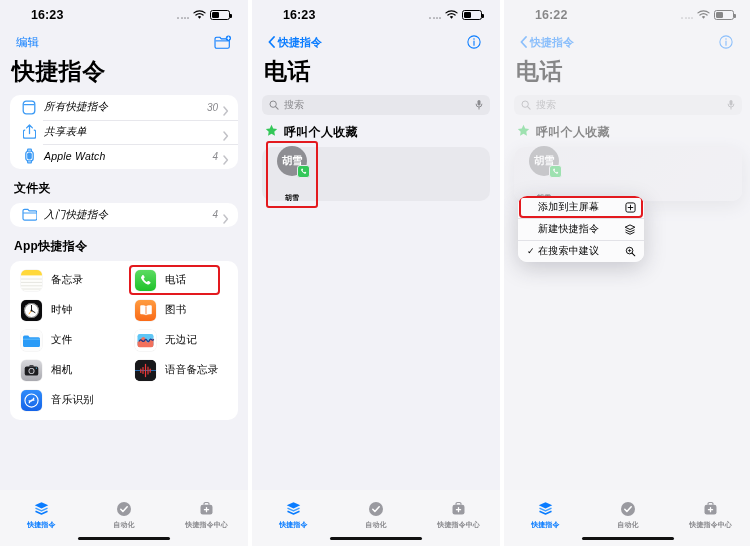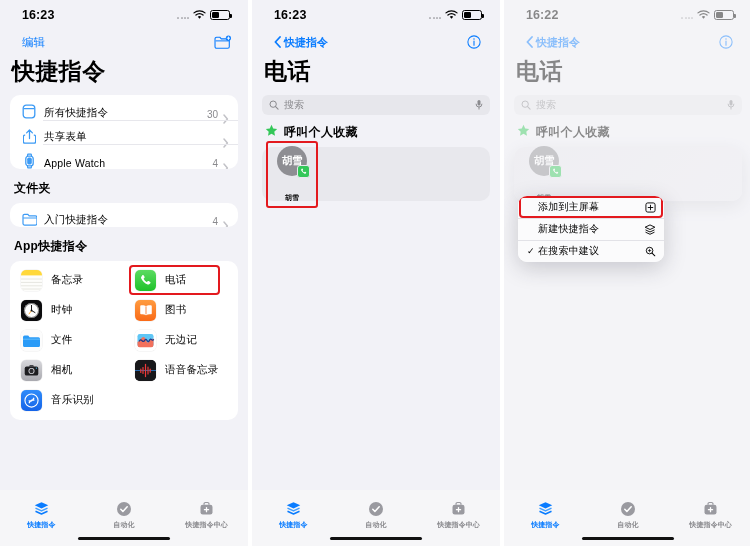--- a/index.html
+++ b/index.html
@@ -18,20 +18,21 @@
     overflow: hidden;
     flex: 0 0 auto;
   }
   .gap { flex: 0 0 4px; background: #ffffff; height: 546px; }
 
   
   .statusbar {
     height: 30px; position: relative;
     display: flex; align-items: center; justify-content: space-between;
     padding: 0 18px 0 22px;
+    margin-left: 9px;
   }
   .sb-time { font-size: 12.5px; font-weight: 700; letter-spacing: .1px; color:#000; }
   .sb-right { display: flex; align-items: center; gap: 4px; }
   .sig { display:flex; align-items:flex-end; gap:1.2px; height:7px; }
   .sig i { display:block; width:2px; height:2px; background:#b9b9be; border-radius:.5px; }
   .wifi { position: relative; width: 13px; height: 10px; }
   .wifi svg { display:block; }
   .batt {
     width: 20px; height: 10px; border: 1.2px solid #000; border-radius: 2.6px;
     position: relative; display:flex; align-items:center; padding:1.2px;
@@ -39,41 +40,40 @@
   .batt::after {
     content:""; position:absolute; right:-3px; top:3px;
     width:1.6px; height:3.5px; background:#000; border-radius:0 1px 1px 0;
   }
   .batt i { display:block; height:100%; width:42%; background:#000; border-radius:1.2px; }
 
   
   .navbar {
     height: 24px; display:flex; align-items:center; justify-content:space-between;
     padding: 0 16px;
-    margin-left: 6px;
   }
   .nav-left { display:flex; align-items:center; gap:3px; color:#0a7cff; font-size:11px; font-weight:600; }
   .chev-back { width:7px; height:12px; }
   .nav-edit { color:#0a7cff; font-size:11.5px; font-weight:500; }
   .icon-btn { width:20px; height:20px; display:flex; align-items:center; justify-content:center; }
 
   
   .bigtitle {
     font-size: 23px; font-weight: 800; color:#000; letter-spacing: .4px;
     padding: 2px 12px 8px 12px;
   }
 
   
   .group {
     background:#fff; border-radius:10px; margin: 0 10px;
     overflow:hidden;
   }
   .row {
-    height: 24.5px; display:flex; align-items:flex-end;
-    padding-left: 11px; position:relative;
+    height: 24.5px; display:flex; align-items:center;
+    padding-left: 11px; position:relative;font-style:italic;
   }
   .row + .row::before {
     content:""; position:absolute; left:33px; right:0; top:0; height:1px;
     background:#e7e7ec;
   }
   .row-ico { width:16px; height:16px; display:flex; align-items:center; justify-content:center; flex:0 0 16px; }
   .row-label { flex:1; font-size:10.5px; color:#000; margin-left:7px; letter-spacing:.2px; }
   .row-count { font-size:10px; color:#8a8a8e; margin-right:5px; }
   .row-chev { width:6px; height:10px; margin-right:9px; }
 
@@ -139,21 +139,21 @@
     margin: 0 10px; border-radius:10px; height: 54px;
     background: linear-gradient(135deg,#e6e5ec 0%, #e9e8ee 55%, #eceaf0 100%);
     display:flex; align-items:center; padding-left:9px;
     box-shadow: 0 5px 18px rgba(60,60,80,.18);
     position:relative;
   }
   .p3-av { width:30px; height:30px; border-radius:50%; background:#8e8e93;
     display:flex; align-items:center; justify-content:center;
     color:#fff; font-size:10.5px; font-weight:700; letter-spacing:-.5px; position:relative; }
   .ctxmenu {
-    position:absolute; left: 14px; top: 196px; width: 146px;
+    position:absolute; left: 14px; top: 196px; width: 126px;
     background:#f7f7f9; border-radius:9px; overflow:hidden;
     box-shadow: 0 6px 22px rgba(40,40,60,.22);
     z-index: 5;
   }
   .ctx-item {
     height: 22px; display:flex; align-items:center;
     padding: 0 8px 0 9px; position:relative; background:#fbfbfc;
   }
   .ctx-item + .ctx-item::before {
     content:""; position:absolute; left:0; right:0; top:0; height:1px; background:#e2e2e7;

